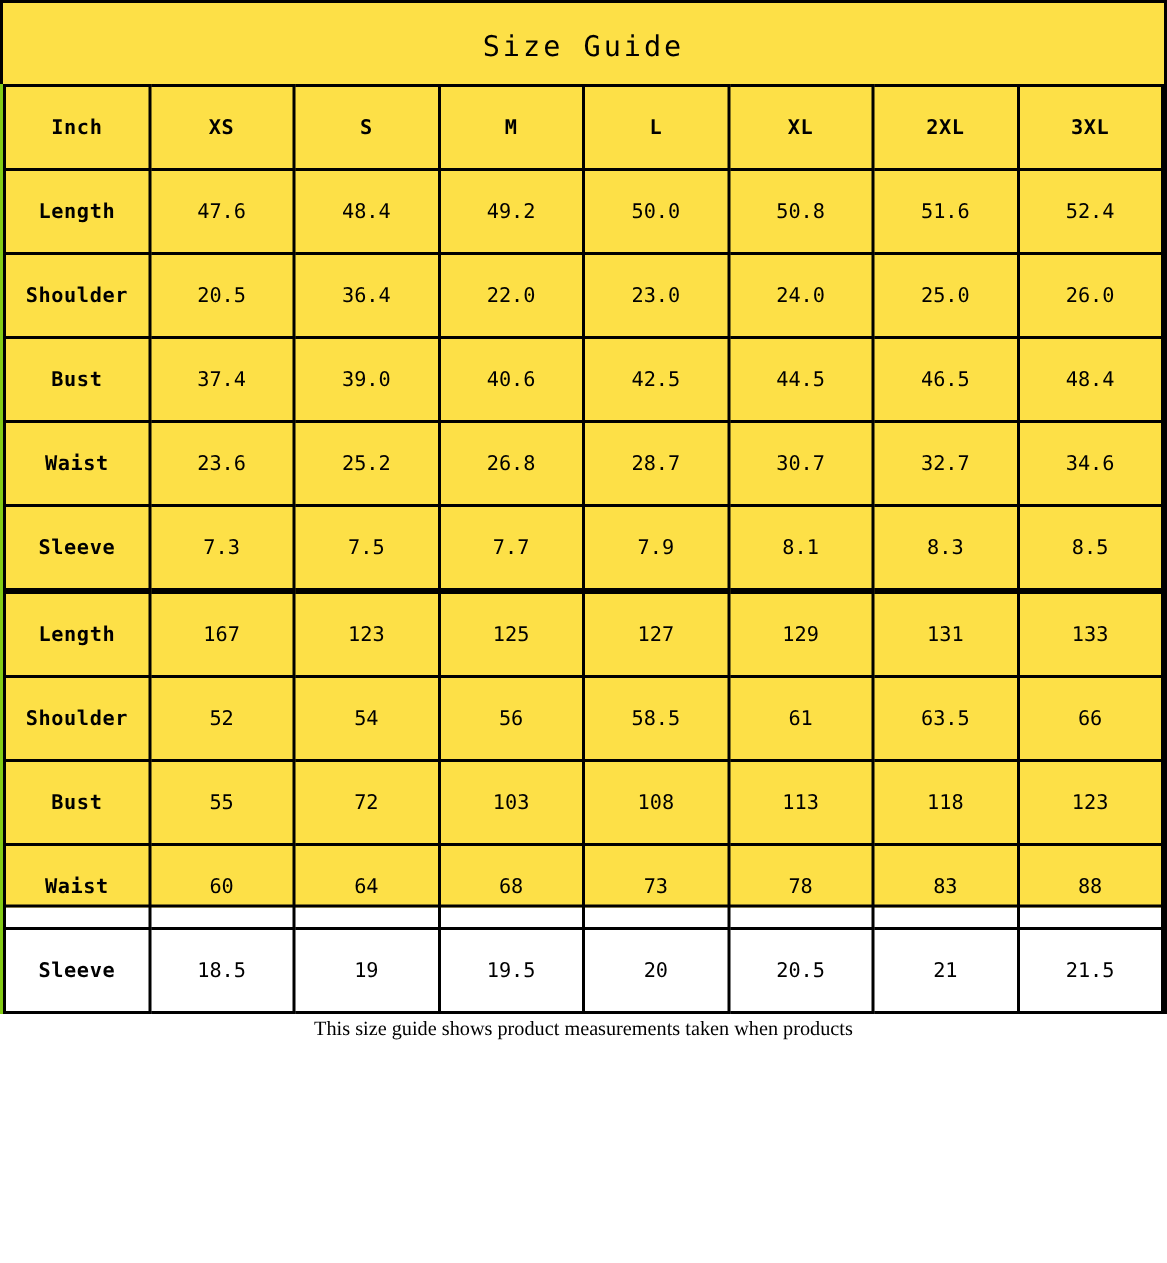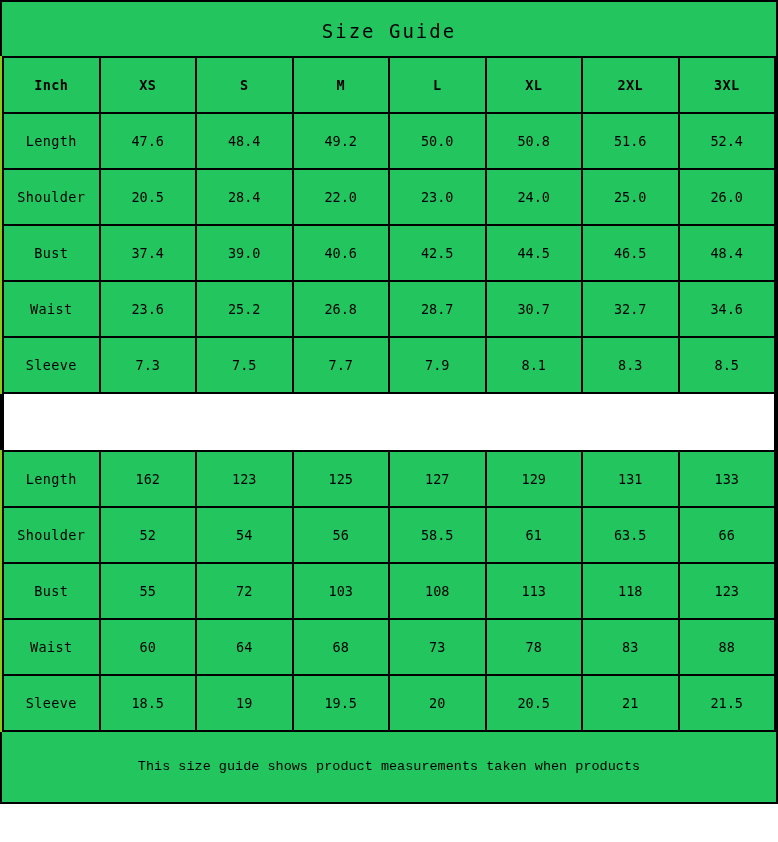--- a/index.html
+++ b/index.html
@@ -10,24 +10,24 @@
   body {
     width: 778px;
     height: 842px;
     font-family: "DejaVu Sans Mono", monospace;
     color: #000000;
     overflow: hidden;
   }
   .page {
     position: relative;
     width: 778px;
-    height: 804px;
+    height: 605px;
     box-sizing: border-box;
     border: 2px solid #000000;
-    background: #22c55e;
+    background: #fde047;
     display: flex;
     flex-direction: column;
   }
   .title {
     text-align: center;
     font-size: 19px;
     letter-spacing: 2px;
     font-family: "DejaVu Sans Mono", monospace;
     padding-top: 18px;
     padding-bottom: 14px;
@@ -42,21 +42,21 @@
     border: 2px solid #000000;
     text-align: center;
     font-size: 13.5px;
     font-family: "DejaVu Sans Mono", monospace;
     color: #000000;
     height: 56px;
     padding: 0 2px;
     box-sizing: border-box;
   }
   table.size-table td.rowhead {
-    font-weight: normal;
+    font-weight: bold;
     letter-spacing: 0.4px;
   }
   table.size-table tr.header-row td {
     font-weight: bold;
     letter-spacing: 0.4px;
   }
   table.size-table td.unitcell {
     font-weight: bold;
     letter-spacing: 0.4px;
   }
@@ -76,21 +76,21 @@
   }
   .footer {
     flex: 1;
     display: flex;
     flex-direction: column;
     align-items: center;
     justify-content: center;
     text-align: center;
     font-size: 13.5px;
     line-height: 1.55;
-    font-family: Liberation Mono, monospace;
+    font-family: Liberation Serif, serif;
     color: #000000;
     padding: 0 14px;
     box-sizing: border-box;
   }
   .footer div { white-space: nowrap; }
 </style>
 </head>
 <body>
 
 <div class="page">
@@ -116,21 +116,21 @@
           <td>48.4</td>
           <td>49.2</td>
           <td>50.0</td>
           <td>50.8</td>
           <td>51.6</td>
           <td>52.4</td>
         </tr>
         <tr>
           <td class="rowhead">Shoulder</td>
           <td>20.5</td>
-          <td>28.4</td>
+          <td>36.4</td>
           <td>22.0</td>
           <td>23.0</td>
           <td>24.0</td>
           <td>25.0</td>
           <td>26.0</td>
         </tr>
         <tr>
           <td class="rowhead">Bust</td>
           <td>37.4</td>
           <td>39.0</td>
@@ -164,21 +164,21 @@
     </table>
   </div>
 
   <div class="gap"></div>
 
   <div class="tablewrap">
     <table class="size-table">
       <tbody>
         <tr>
           <td class="rowhead">Length</td>
-          <td>162</td>
+          <td>167</td>
           <td>123</td>
           <td>125</td>
           <td>127</td>
           <td>129</td>
           <td>131</td>
           <td>133</td>
         </tr>
         <tr>
           <td class="rowhead">Shoulder</td>
           <td>52</td>

